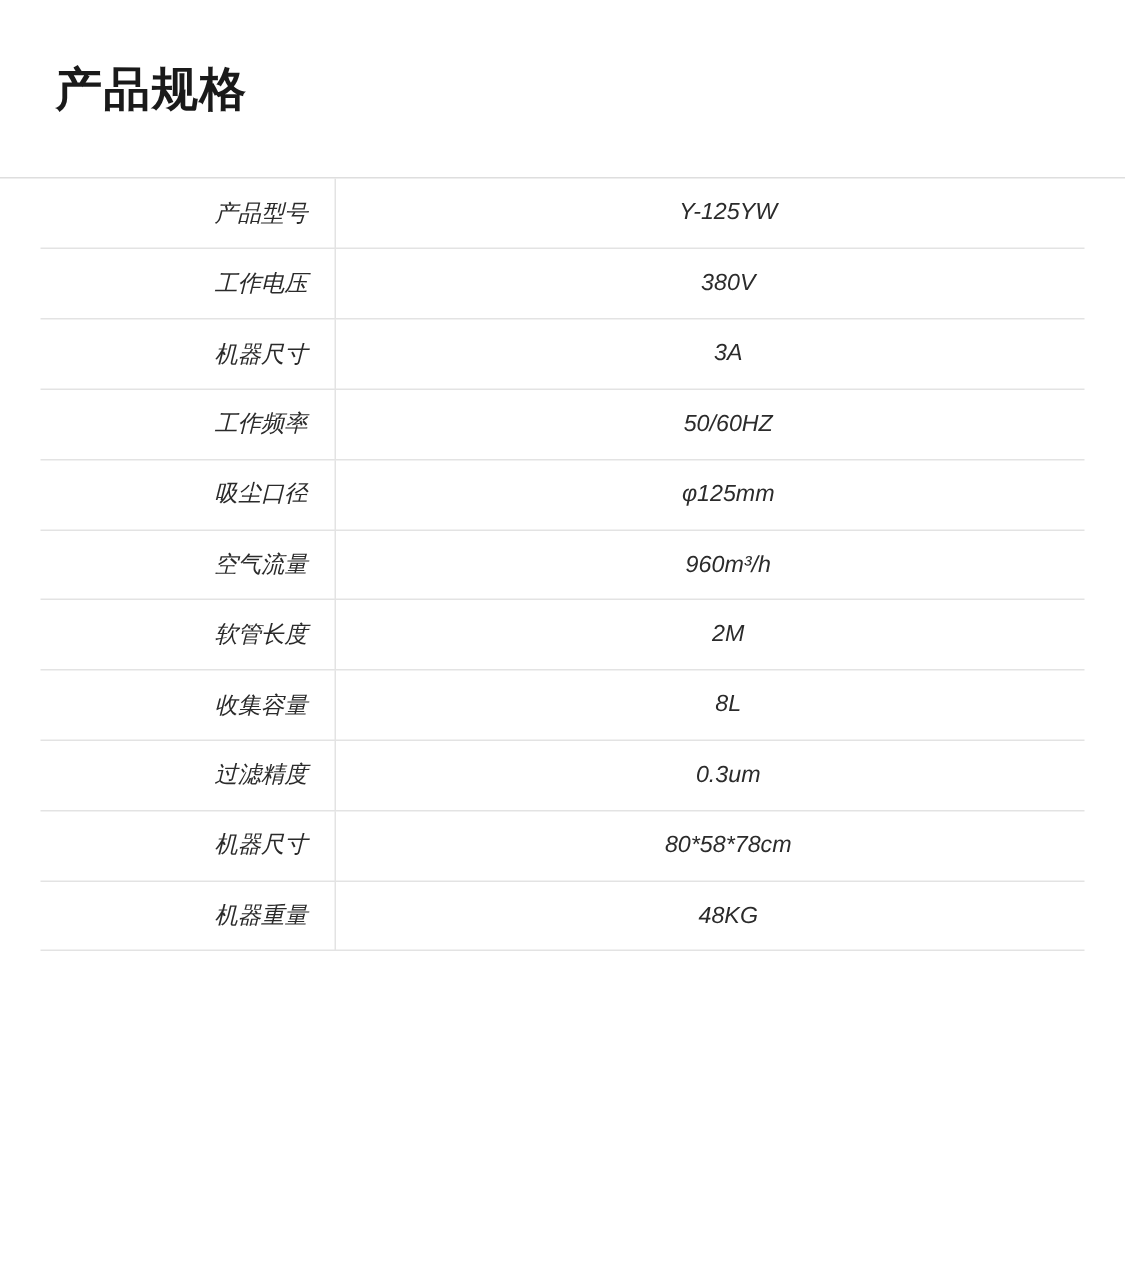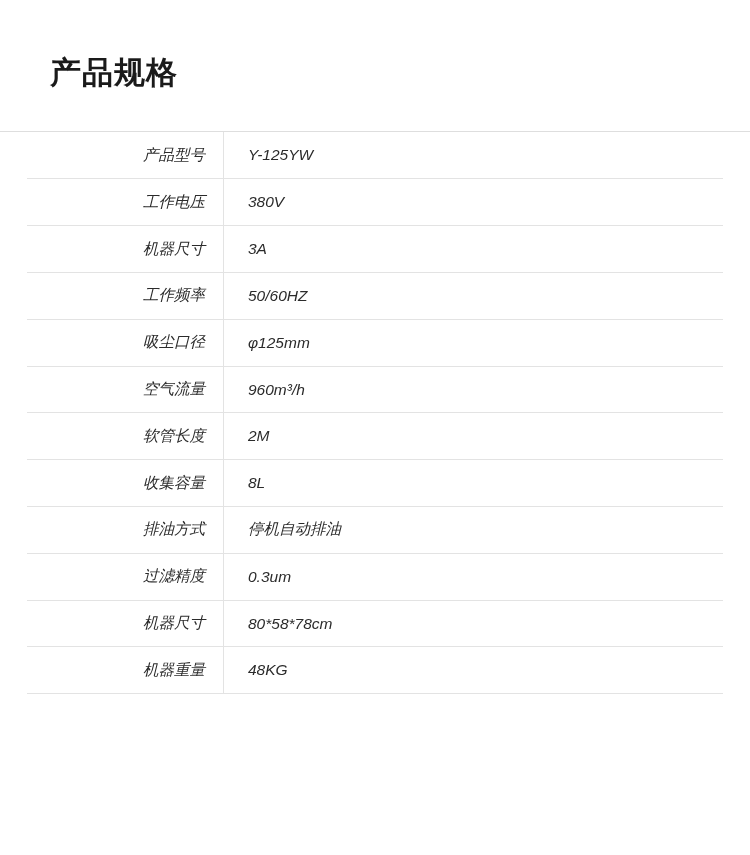--- a/index.html
+++ b/index.html
@@ -21,21 +21,21 @@
     box-sizing: border-box;
   }
   .title-block {
     padding: 38px 0 0 34px;
   }
   .page-title {
     font-size: 31px;
     font-weight: bold;
     letter-spacing: 1px;
     color: #1a1a1a;
-    margin: 16px;
+    margin: 3px;
     line-height: 1.2;
   }
   .title-rule {
     margin-top: 40px;
     border-top: 1px solid #dedede;
     width: 750px;
   }
   .spec-table {
     width: 696px;
     margin: 0 0 0 27px;
@@ -55,21 +55,21 @@
   }
   td.label-cell {
     width: 178px;
     text-align: right;
     padding-right: 18px;
     border-right: 1px solid #e3e3e3;
     white-space: nowrap;
   }
   td.value-cell {
     padding-left: 24px;
-    text-align: left;
+    text-align: center;
     white-space: nowrap;
   }
   .spec-table tr:first-child td {
     border-top: none;
   }
 </style>
 </head>
 <body>
 
 <div class="page">
@@ -107,24 +107,20 @@
       </tr>
       <tr>
         <td class="label-cell">软管长度</td>
         <td class="value-cell">2M</td>
       </tr>
       <tr>
         <td class="label-cell">收集容量</td>
         <td class="value-cell">8L</td>
       </tr>
       <tr>
-        <td class="label-cell">排油方式</td>
-        <td class="value-cell">停机自动排油</td>
-      </tr>
-      <tr>
         <td class="label-cell">过滤精度</td>
         <td class="value-cell">0.3um</td>
       </tr>
       <tr>
         <td class="label-cell">机器尺寸</td>
         <td class="value-cell">80*58*78cm</td>
       </tr>
       <tr>
         <td class="label-cell">机器重量</td>
         <td class="value-cell">48KG</td>

